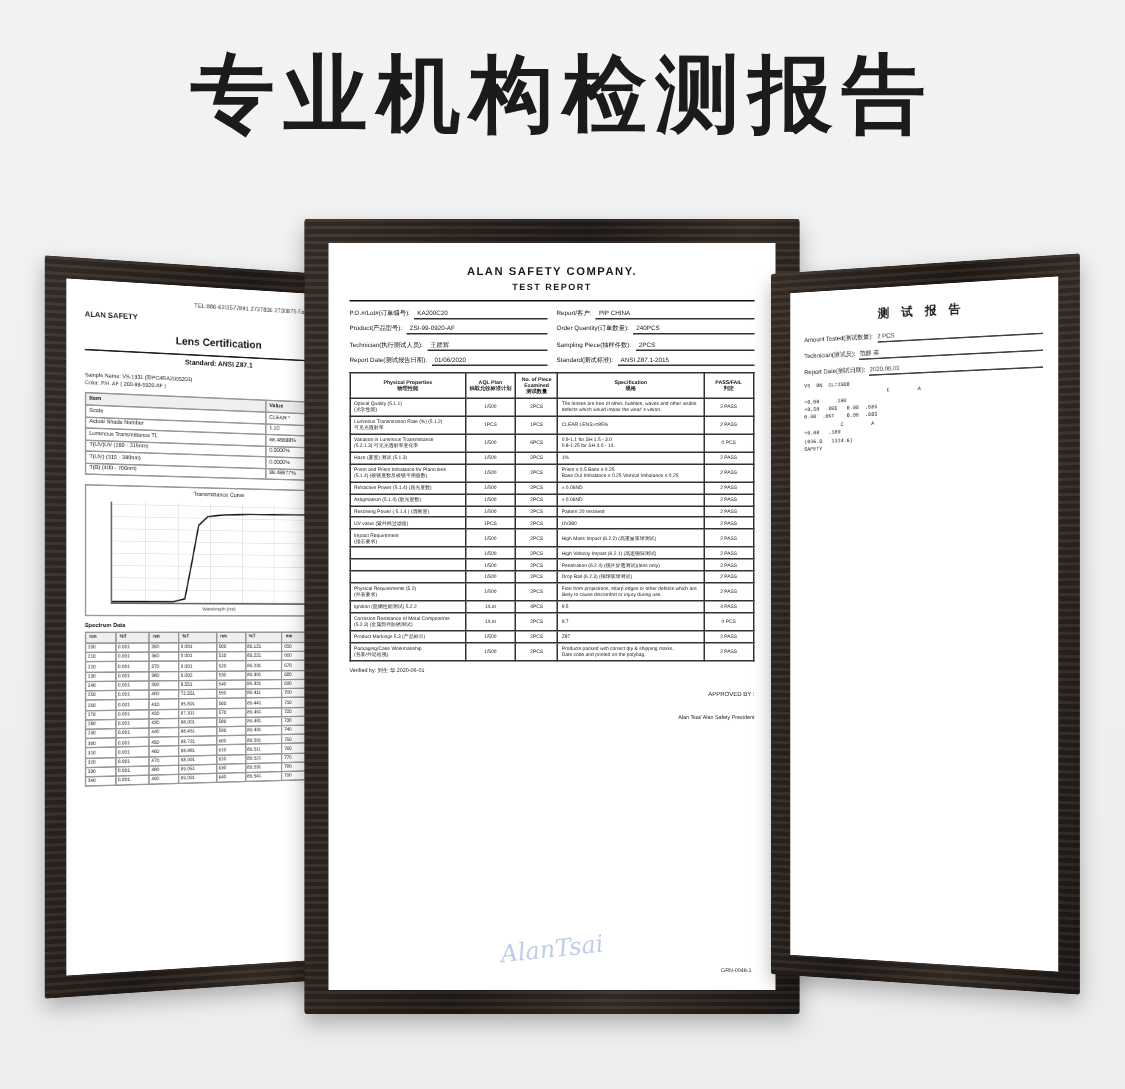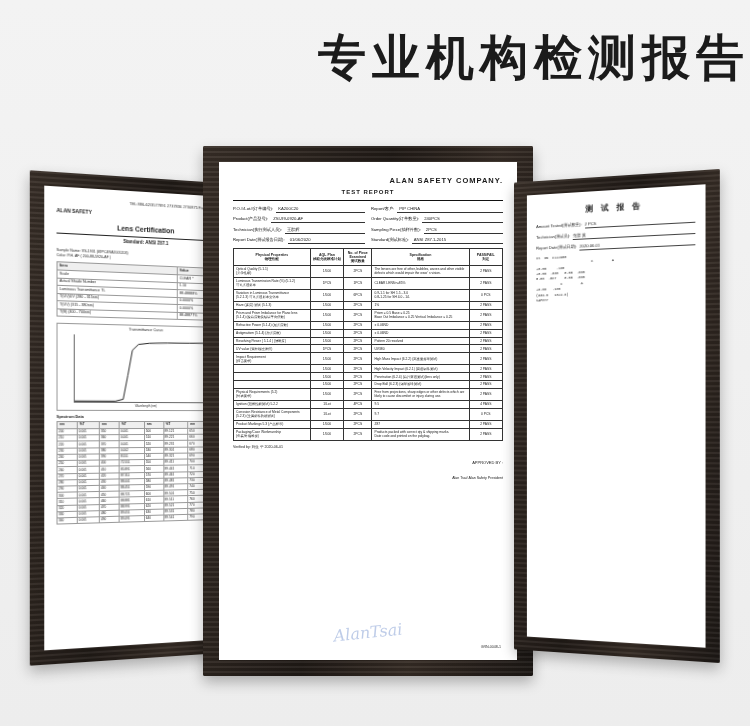--- a/index.html
+++ b/index.html
@@ -7,22 +7,22 @@
     width:750px;height:726px;
     background:#f2f2f2;
     font-family:"Liberation Sans", sans-serif;
     overflow:hidden;
     position:relative;
   }
   .stage{position:absolute;inset:0;background:linear-gradient(#f3f3f3,#ededed);}
 
   .headline{
     position:absolute;top:26px;left:0;width:100%;
-    text-align:right;
-    font-size:48px;
+    text-align:center;
+    font-size:56px;
     letter-spacing:6px;
     color:#1b1b1b;
     font-family:"DejaVu Sans","Liberation Sans",sans-serif;
     font-weight:700;
   }
 
   
   .frame{
     position:absolute;
     background:#2a2420;
@@ -76,21 +76,21 @@
   .plot{position:relative;height:66px;border-left:0.5px solid #666;border-bottom:0.5px solid #666;margin:2px 2px 1px 14px;background:
      repeating-linear-gradient(90deg, rgba(0,0,0,.10) 0 0.5px, transparent 0.5px 22px),
      repeating-linear-gradient(0deg, rgba(0,0,0,.10) 0 0.5px, transparent 0.5px 8px);}
   .curve{position:absolute;left:0;bottom:0;width:100%;height:100%;}
   .axisnote{font-size:3px;text-align:center;color:#333;}
   .spectitle{font-size:3.8px;margin-top:4px;font-weight:700;}
   #doc-left .spec td{font-size:3.2px;padding:0.3px 1px;}
 
   
   #doc-center{padding:14px 14px 10px;font-size:4.3px;}
-  #doc-center .co{text-align:right;font-size:7.5px;letter-spacing:1px;font-weight:700;}
+  #doc-center .co{text-align:center;font-size:7.5px;letter-spacing:1px;font-weight:700;}
   #doc-center .rpt{text-align:center;font-size:6px;letter-spacing:1px;margin-top:1px;font-weight:700;}
   #doc-center .rule{border-bottom:0.7px solid #111;margin:3px 0 5px;}
   #doc-center .kv{display:flex;font-size:4.2px;margin-bottom:3.4px;gap:6px;}
   #doc-center .kv>div{flex:1;display:flex;gap:3px;}
   #doc-center .kv .k{white-space:nowrap;color:#111;}
   #doc-center .kv .v{flex:1;border-bottom:0.5px solid #333;padding-left:2px;}
   table.main{width:100%;border-collapse:collapse;margin-top:4px;table-layout:fixed;}
   table.main th{border:0.5px solid #333;font-size:3.5px;padding:1.6px 1px;background:#fff;font-weight:700;line-height:1.2;}
   table.main td{border:0.5px solid #333;font-size:3.3px;padding:1.4px 2px;vertical-align:middle;line-height:1.25;}
   table.main td.c{text-align:center;}

